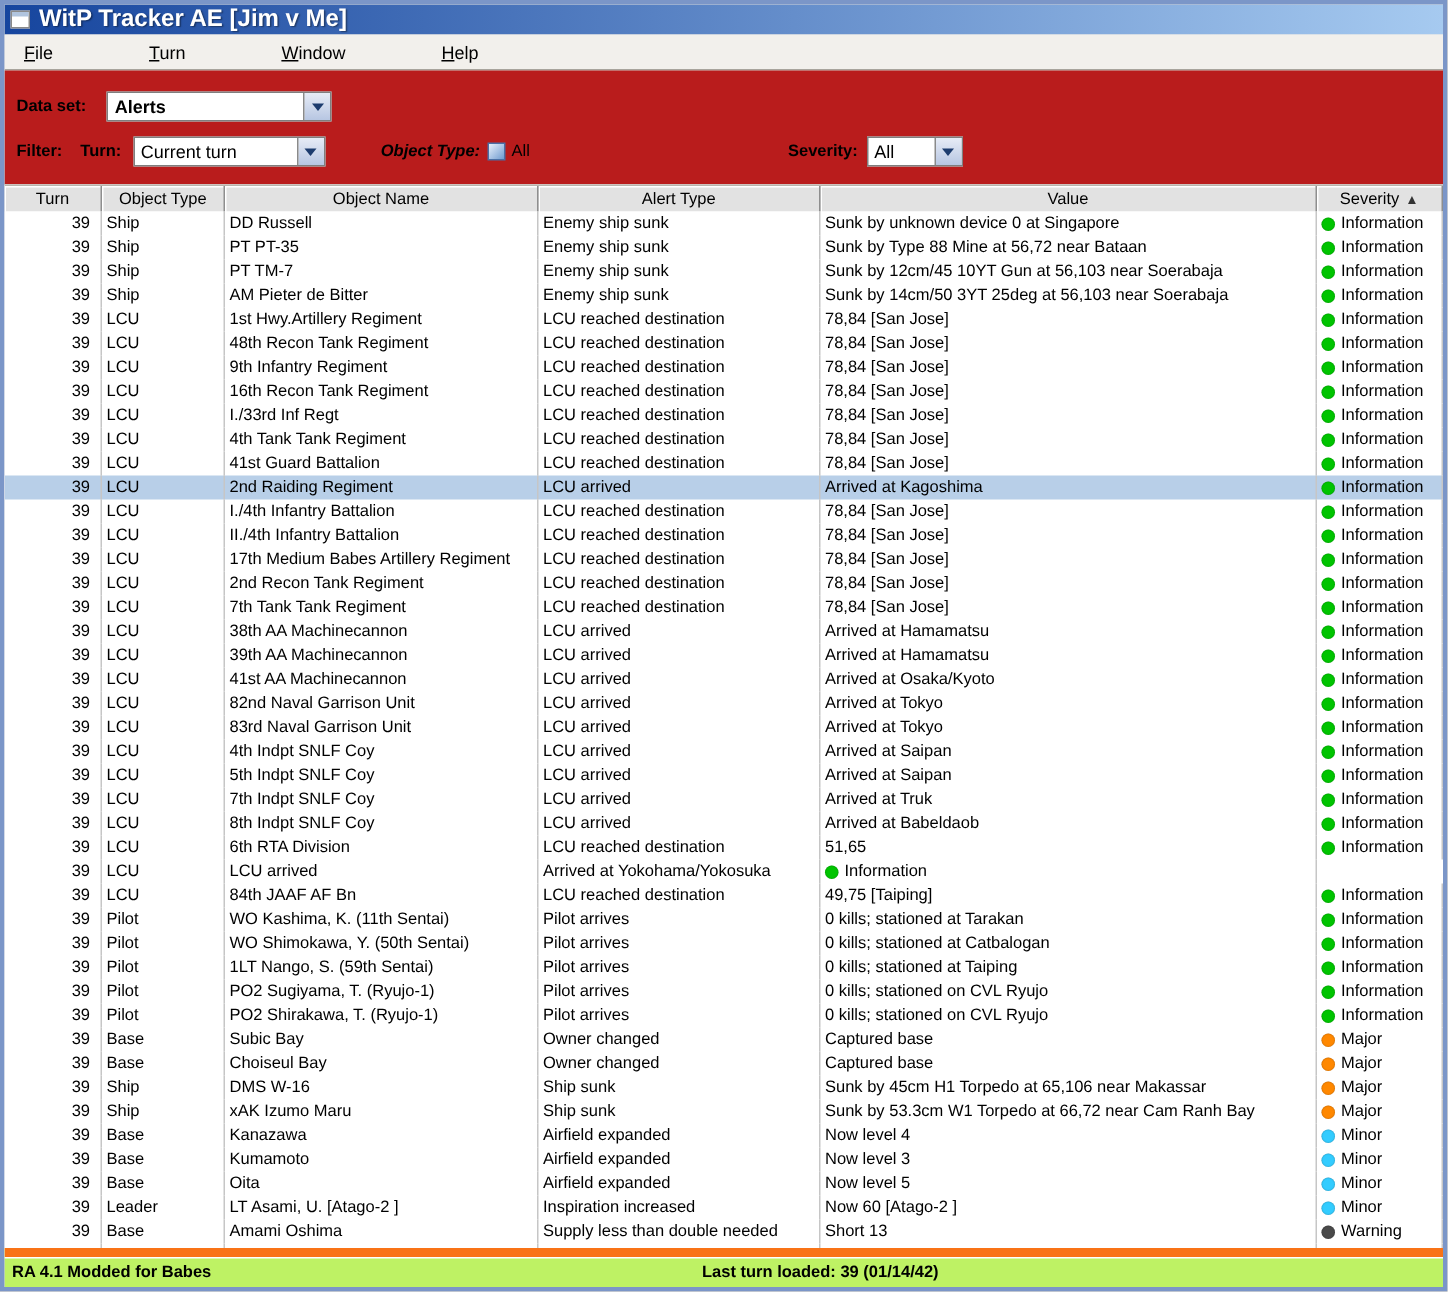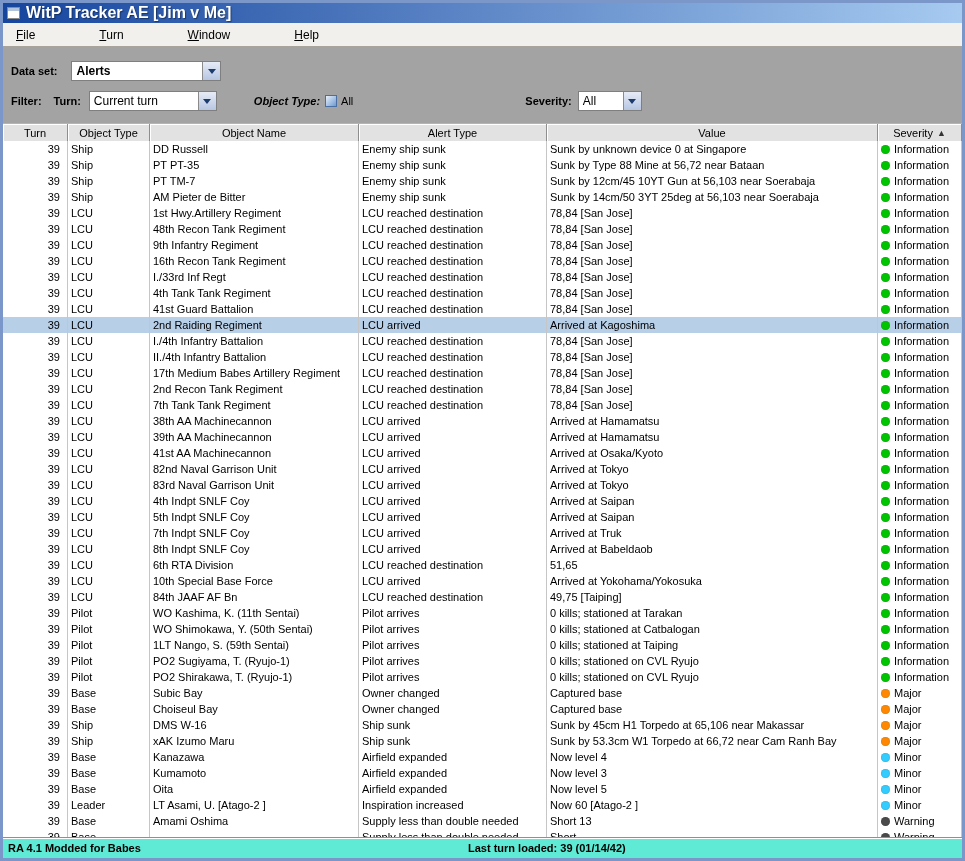--- a/index.html
+++ b/index.html
@@ -21,21 +21,21 @@
   .title-text{color:#fff;font-size:16px;font-weight:bold;margin-left:6px;white-space:nowrap;
     text-shadow:1px 1px 1px rgba(0,0,0,.4);}
   
   .menubar{
     height:24px;background:#f2f0ec;border-bottom:1px solid #a8a49c;
     display:flex;align-items:center;padding-left:4px;box-sizing:border-box;gap:46px;
   }
   .menu-item{font-size:12px;color:#000;padding:3px 9px;cursor:default;white-space:nowrap;}
   .menu-item u{text-decoration:underline;}
   
-  .toolbar{height:76px;box-sizing:border-box;padding-top:9px;background:#a3a3a3;}
+  .toolbar{height:76px;box-sizing:border-box;padding-top:9px;background:#b91c1c;}
   .tool-row{height:30px;display:flex;align-items:center;}
   .lbl{font-size:11px;font-weight:bold;color:#000;white-space:nowrap;}
   .plain{font-size:11px;color:#000;white-space:nowrap;}
   .ds-label{margin-left:8px;}
   .ds-combo{margin-left:14px;width:150px;}
   .filter-label{margin-left:8px;}
   .turn-label{margin-left:12px;}
   .turn-combo{margin-left:8px;width:128px;}
   .ot-label{margin-left:37px;font-style:italic;}
   .ot-icon{margin-left:5px;width:12px;height:12px;box-sizing:border-box;display:inline-block;
@@ -75,22 +75,22 @@
   .td{
     box-sizing:border-box;border-right:1px solid #c6c6c6;
     line-height:16px;white-space:nowrap;overflow:hidden;padding-left:3px;
   }
   .td.c-turn{text-align:right;padding-right:7px;padding-left:0;}
   .td.c-sev{display:flex;align-items:center;}
   .dot{width:9px;height:9px;border-radius:50%;flex:0 0 auto;margin-right:4px;
     box-shadow:inset 0 0 1px rgba(0,0,0,.4);}
   
   .statusbar{
-    position:absolute;left:0;right:0;bottom:0;height:20px;background:#5eead4;
-    border-top:1px solid #f97316;box-shadow:inset 0 1px 0 #fff;
+    position:absolute;left:0;right:0;bottom:0;height:20px;background:#bef264;
+    border-top:6px solid #f97316;box-shadow:inset 0 1px 0 #fff;
     display:flex;align-items:center;font-size:11px;font-weight:bold;
   }
   .status-left{margin-left:5px;white-space:nowrap;}
   .status-center{position:absolute;left:465px;white-space:nowrap;}
 </style>
 </head>
 <body>
 
 <div class="window">
 
@@ -438,21 +438,20 @@
           <div class="td c-alert">LCU reached destination</div>
           <div class="td c-value">51,65</div>
           <div class="td c-sev">
             <span class="dot" style="background: rgb(0, 196, 0);"></span>
             <span>Information</span>
           </div>
         </div>
         <div class="tr">
           <div class="td c-turn">39</div>
           <div class="td c-type">LCU</div>
-          <div class="td c-name">10th Special Base Force</div>
           <div class="td c-alert">LCU arrived</div>
           <div class="td c-value">Arrived at Yokohama/Yokosuka</div>
           <div class="td c-sev">
             <span class="dot" style="background: rgb(0, 196, 0);"></span>
             <span>Information</span>
           </div>
         </div>
         <div class="tr">
           <div class="td c-turn">39</div>
           <div class="td c-type">LCU</div>

